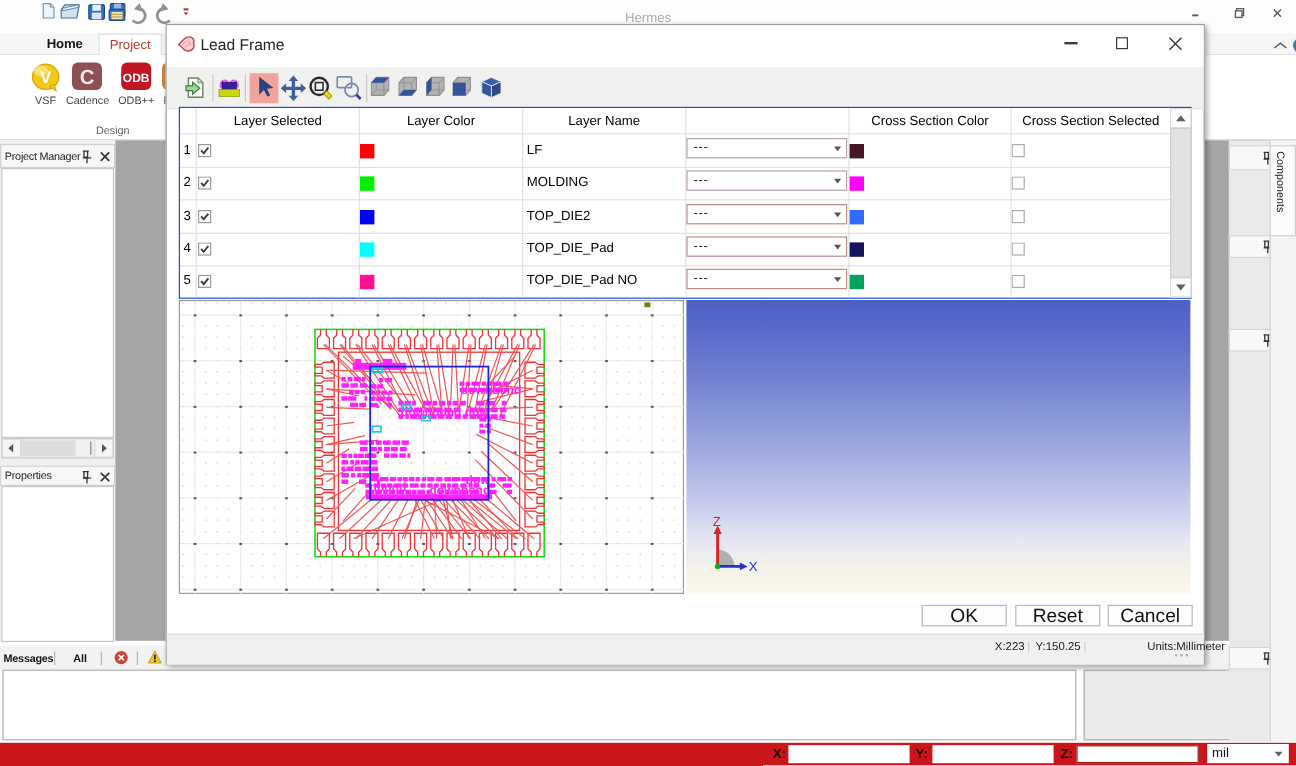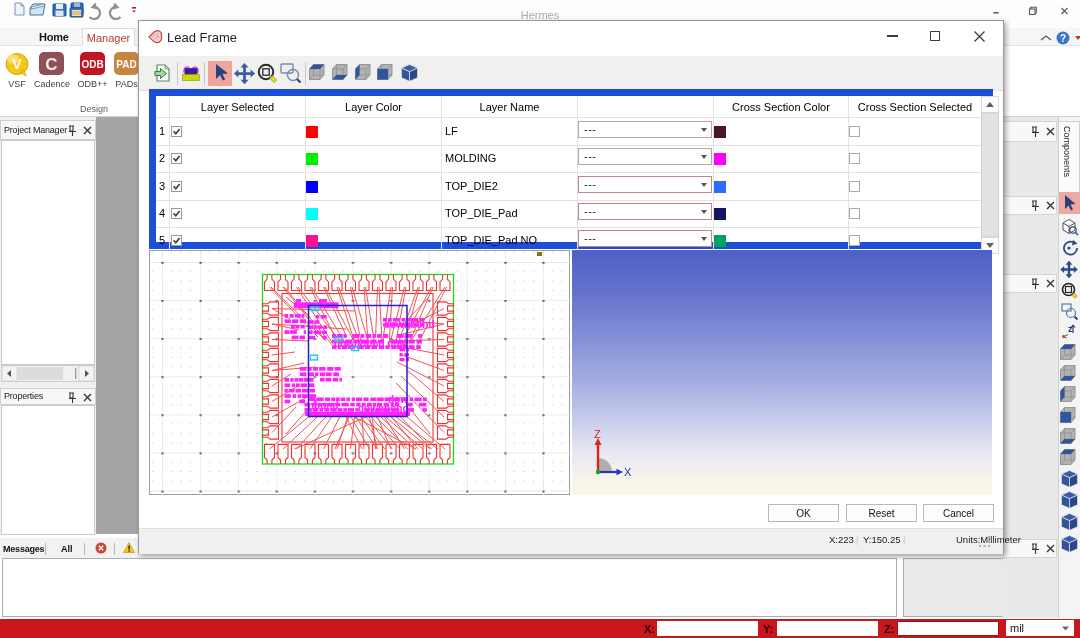--- a/index.html
+++ b/index.html
@@ -1,18 +1,18 @@
 <!DOCTYPE html>
 <html><head>
 <meta charset="utf-8">
 <style>
 * { margin:0; padding:0; box-sizing:border-box; }
 html,body { width:1080px; height:638px; overflow:hidden; font-family:"Liberation Sans",sans-serif; background:#fff; }
 .abs { position:absolute; }
-#stage { position:relative; width:1080px; height:638px; }
+#stage { position:relative; width:1080px; height:638px;padding-left:21px; }
 
 #titlebar { left:0; top:0; width:1080px; height:28px; background:#fdfdfd; }
 #hermes { left:0; top:9px; width:1080px; text-align:center; font-size:11px; color:#a9a9a9; }
 #tabrow { left:0; top:28px; width:1080px; height:18px; background:#f6f6f6; border-bottom:1px solid #e3e3e3; }
 #filetab { left:1px; top:29px; width:38px; height:17px; background:#c8151c; color:#fff; font-size:11px; text-align:center; line-height:17px;margin-top:27px; }
 #hometab { left:39px; top:29px; width:28px; height:17px; color:#161616; font-size:11px; text-align:center; line-height:17px; font-weight:bold; letter-spacing:-0.2px; }
 #modtab { left:82px; top:28px; width:53px; height:19px; background:#fff; border:1px solid #dcdcdc; border-bottom:none; color:#c0392b; font-size:11px; text-align:center; line-height:18px; }
 #ribbon { left:0; top:46px; width:1080px; height:71px; background:#ffffff; border-bottom:1px solid #d4d4d4; }
 .riblabel { font-size:9px; color:#3f3f3f; text-align:center; }
 #design { left:74px; top:104px; width:40px; font-size:9px; color:#5f5f5f; text-align:center; }
@@ -32,35 +32,35 @@
 
 #rstrip { left:1058px; top:117px; width:22px; height:501px; background:#f4f4f4; border-left:1px solid #d0d0d0;}
 #comptab { left:1058px; top:121px; width:22px; height:76px; background:#fbfbfb; border:1px solid #cfcfcf; }
 #comptab span { position:absolute; left:3px; top:4px; font-size:9px; color:#222; writing-mode:vertical-lr; }
 
 #dlg { left:138px; top:20px; width:866px; height:534px; background:#fff; border:1px solid #9a9a9a; box-shadow:2px 2px 5px rgba(0,0,0,0.35); }
 #dlgtitle { left:0; top:0; width:864px; height:35px; background:#fff; }
 #dlgtext { left:28px; top:9px; font-size:13px; color:#20262e; }
 #dlgtools { left:0; top:35px; width:864px; height:35px; background:#f0f0ee; border-bottom:1px solid #e2e2e2;}
 
-#tbl { left:10px; top:68px; width:844px; height:160px; background:#fff; border:7px solid #1d4ed8; }
+#tbl { left:10px; top:68px; width:844px; height:160px; background:#fff; border:1px solid #1d4ed8; }
 .gl { position:absolute; background:#e2e2e2; }
 .hdr { position:absolute; top:0; height:21px; font-size:11px; color:#000; text-align:center; line-height:22px; }
 .cellt { position:absolute; font-size:11px; color:#000; }
 .sw { position:absolute; width:12px; height:12px; }
 .combo { position:absolute; left:422px; width:134px; height:17px; background:#fff; border:1px solid #b9a3a3; font-size:11px; color:#222; }
 .row { position:absolute; left:0; width:825px; height:27px; }
 .cbx { position:absolute; width:14px; height:14px; }
 .c3 { position:absolute; left:5px; top:1px; letter-spacing:0.5px; }
 .carr { position:absolute; right:4px; top:6px; width:0; height:0; border-left:3.5px solid transparent; border-right:3.5px solid transparent; border-top:4.5px solid #555; }
 
 #view2d { left:10px; top:229px; width:421px; height:245px; background:#fff; border:1px solid #9b9b9b; }
 #view3d { left:433px; top:229px; width:420px; height:245px; }
 
-.dbtn { position:absolute; top:483px; width:71px; height:18px; background:#fdfdfd; border:1px solid #b8b8b8; font-size:10px; color:#111; text-align:center; line-height:17px; }
+.dbtn { position:absolute; top:483px; width:71px; height:18px; background:#fdfdfd; border:1px solid #b8b8b8; font-size:16px; color:#111; text-align:center; line-height:17px; }
 #dstatus { left:0; top:507px; width:864px; height:26px; background:#f0f0f0; border-top:1px solid #dfdfdf; }
 .stxt { position:absolute; top:5px; font-size:9.5px; color:#1a1a1a; }
 </style>
 </head>
 <body>
 <div id="stage">
 
   <div class="abs" id="titlebar"></div>
   <div class="abs" id="hermes">Hermes</div>
   <svg class="abs" width="90" height="20" style="left:990px;top:0;">
@@ -95,21 +95,21 @@
       <path d="M116 7 a6 6 0 1 0 4.5 10" fill="none" stroke="#909090" stroke-width="2.2"></path>
       <path d="M114.5 2.5 l5 5.2 -7 1.8z" fill="#909090"></path>
 
       <rect x="132" y="7" width="4" height="1.6" fill="#b42025"></rect>
       <path d="M132 10.4 l4 0 -2 2.2z" fill="#b42025"></path>
     </svg>
   </div>
   <div class="abs" id="tabrow"></div>
   <div class="abs" id="filetab">File</div>
   <div class="abs" id="hometab">Home</div>
-  <div class="abs" id="modtab">Manager</div>
+  <div class="abs" id="modtab">Project</div>
   <div class="abs" id="ribbon"></div>
   <div class="abs" id="ribicons">
     <svg width="145" height="60" style="position:absolute;left:0;top:50px;">
 
       <ellipse cx="17" cy="14" rx="11" ry="10.5" fill="#f5c816" stroke="#d9a30e" stroke-width="1"></ellipse>
       <path d="M20 22 l6 4 -2 -6z" fill="#f5c816" stroke="#d9a30e" stroke-width="0.8"></path>
       <ellipse cx="13" cy="9" rx="6" ry="4.5" fill="#fae27a" opacity="0.9"></ellipse>
       <text x="17" y="19" font-size="14" font-weight="bold" fill="#fff" text-anchor="middle" font-family="Liberation Sans">V</text>
 
       <rect x="39" y="2" width="25" height="23" rx="5" fill="#8e4f55"></rect>

